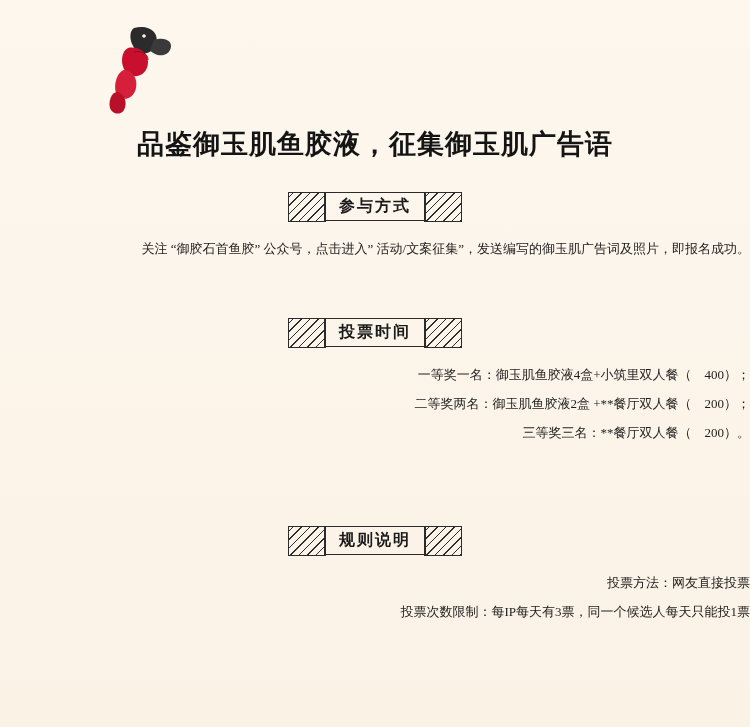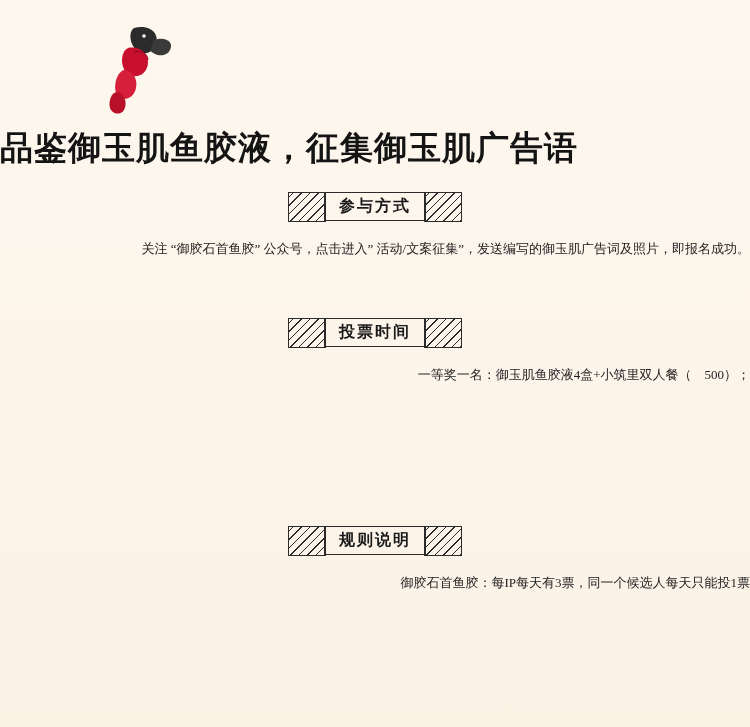--- a/index.html
+++ b/index.html
@@ -29,21 +29,22 @@
     top: 22px;
     width: 78px;
     height: 96px;
   }
 
   .title {
     position: absolute;
     top: 126px;
     left: 0;
     width: 750px;
-    font-size: 33px;
+    text-align: center;
+    font-size: 27px;
     font-weight: bold;
     letter-spacing: 1px;
     color: #141414;
   }
 
   .section {
     position: absolute;
     left: 0;
     width: 750px;
     text-align: center;
@@ -128,28 +129,31 @@
     </div>
   </div>
 
   <div class="section" id="sec-prize">
     <div class="badge">
       <span class="hatch left"></span>
       <span class="badge-inner">投票时间</span>
       <span class="hatch right"></span>
     </div>
     <div class="body-lines">
-      <div>一等奖一名：御玉肌鱼胶液4盒+小筑里双人餐（　500）；</div>
+      <div>一等奖一名：御玉肌鱼胶液4盒+小筑里双人餐（　400）；</div>
+      <div>二等奖两名：御玉肌鱼胶液2盒 +**餐厅双人餐（　200）；</div>
+      <div>三等奖三名：**餐厅双人餐（　200）。</div>
     </div>
   </div>
 
   <div class="section" id="sec-rules">
     <div class="badge">
       <span class="hatch left"></span>
       <span class="badge-inner">规则说明</span>
       <span class="hatch right"></span>
     </div>
     <div class="body-lines">
-      <div>御胶石首鱼胶：每IP每天有3票，同一个候选人每天只能投1票</div>
+      <div>投票方法：网友直接投票</div>
+      <div>投票次数限制：每IP每天有3票，同一个候选人每天只能投1票</div>
     </div>
   </div>
 
 </div>
 
 </body></html>

